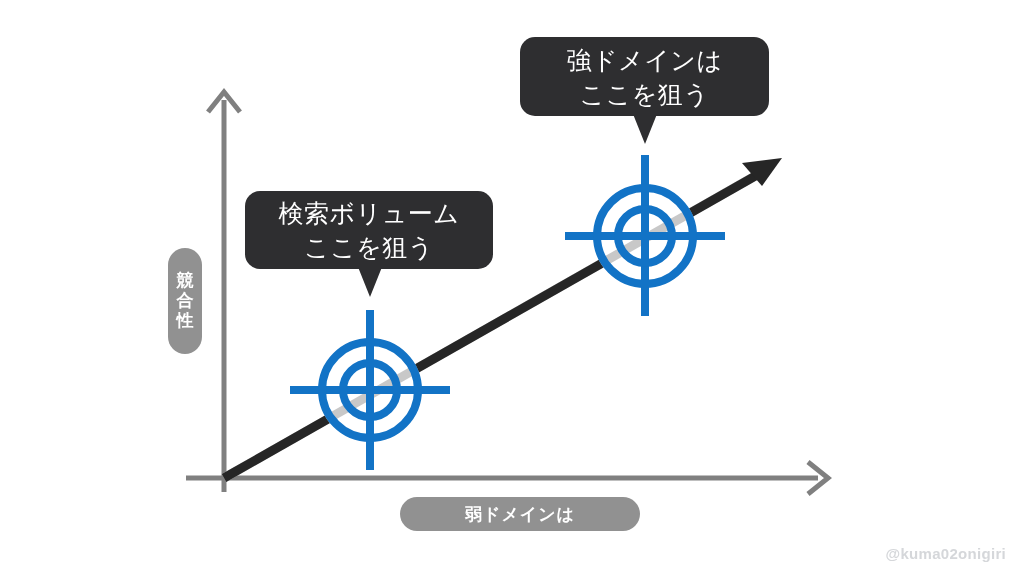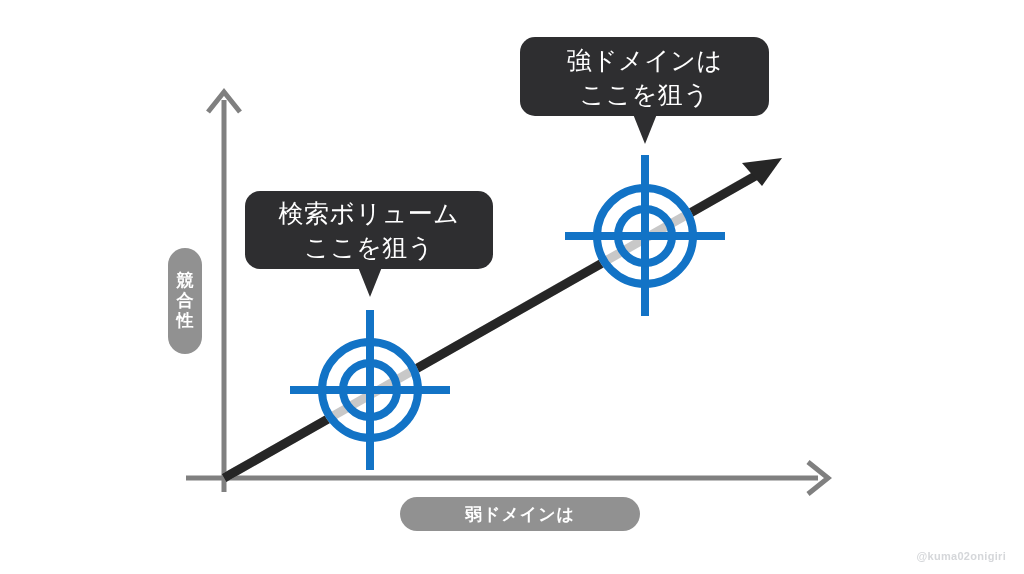--- a/index.html
+++ b/index.html
@@ -113,21 +113,21 @@
   #y-axis-pill .ch {
     display: block;
   }
 
   
   #watermark {
     position: absolute;
     right: 18px;
     bottom: 12px;
     color: #d5d7da;
-    font-size: 11px;
+    font-size: 15px;
     font-weight: 700;
     letter-spacing: 0.3px;
   }
 </style>
 </head>
 <body>
 
 <div id="stage">
 
   <svg id="diagram-svg" viewBox="0 0 1024 574">

